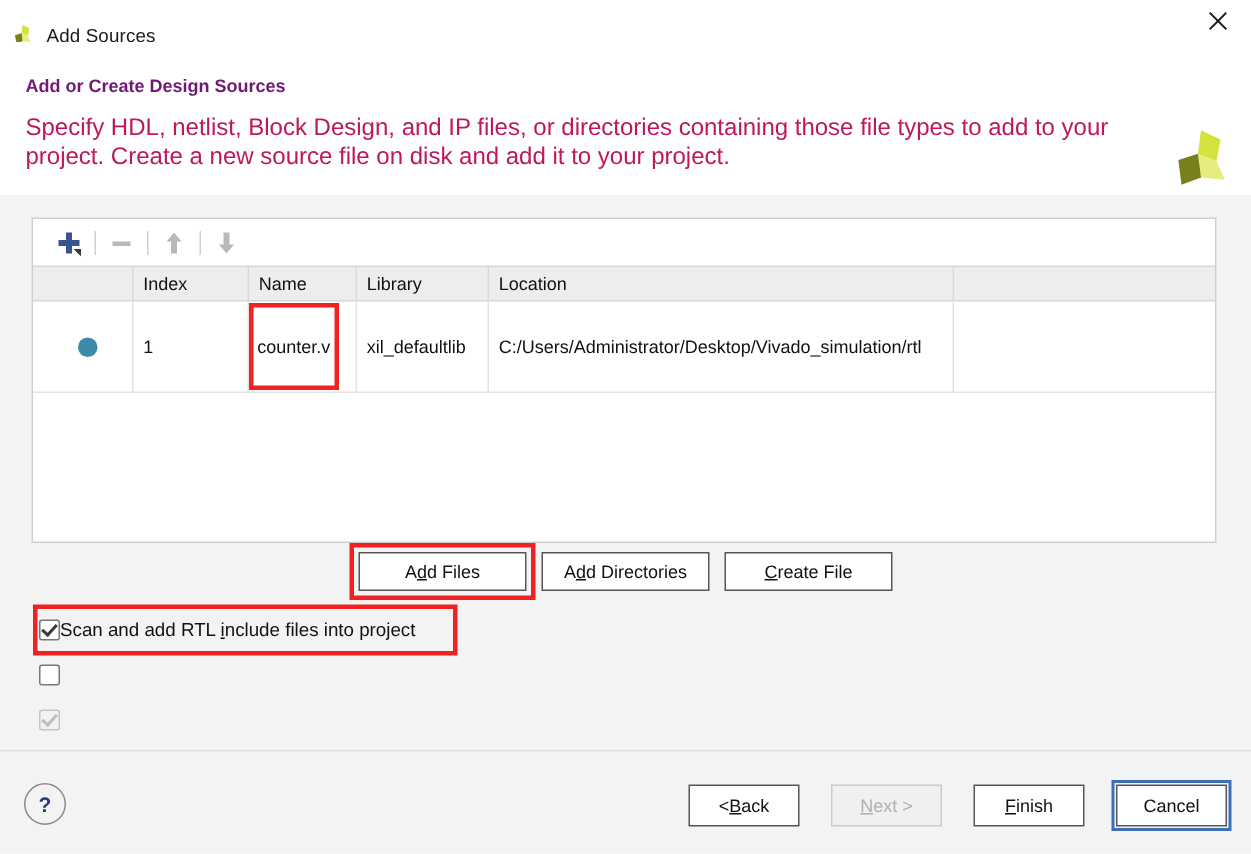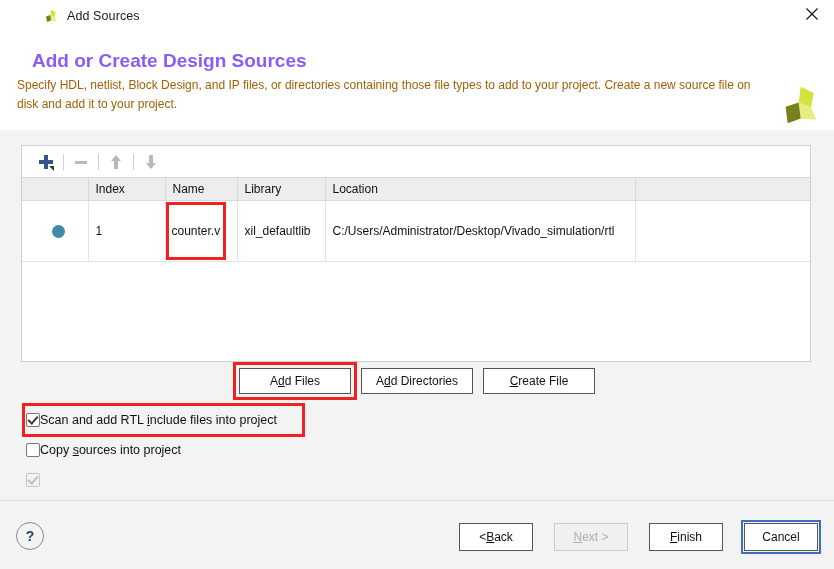--- a/index.html
+++ b/index.html
@@ -25,22 +25,21 @@
 
   
   .titlebar {
     position: absolute;
     left: 0; top: 0;
     width: 834px; height: 32px;
     background: #ffffff;
     border-bottom: 1px solid #dedede;
     box-sizing: border-box;
     display: flex;
-    align-items: center;
-    padding-left: 36px;
+    align-items: flex-end;
   }
   .titlebar-logo {
     margin-left: 7px;
     width: 16px; height: 16px;
     display: block;
   }
   .titlebar-text {
     margin-left: 8px;
     font-size: 12.5px;
     color: #1a1a1a;
@@ -58,32 +57,32 @@
   
   .header {
     position: absolute;
     left: 0; top: 28px;
     width: 834px; height: 102px;
     background: #ffffff;
     box-sizing: border-box;
   }
   .header-title {
     position: absolute;
-    left: 32px; top: 22px;
-    font-size: 19px;
+    left: 17px; top: 22px;
+    font-size: 12px;
     font-weight: bold;
-    color: #8b5cf6;
+    color: #701a75;
   }
   .header-desc {
     position: absolute;
     left: 17px; top: 48px;
     width: 752px;
-    font-size: 12px;
+    font-size: 16px;
     line-height: 19px;
-    color: #a16207;
+    color: #be185d;
   }
   .header-logo {
     position: absolute;
     right: 12px; top: 56px;
     width: 44px; height: 44px;
   }
 
   
   .body-area {
     position: absolute;
@@ -407,21 +406,20 @@
 
     <div class="checks">
 
       <div class="chkrow highlight">
         <span class="chkbox checked"></span>
         <span class="label"><span>Scan and add RTL </span><span class="mn">i</span><span>nclude files into project</span></span>
       </div>
 
       <div class="chkrow">
         <span class="chkbox"></span>
-        <span class="label"><span>Copy </span><span class="mn">s</span><span>ources into project</span></span>
       </div>
 
       <div class="chkrow disabled">
         <span class="chkbox checked"></span>
       </div>
 
     </div>
   </div>
 
   <div class="footer">

